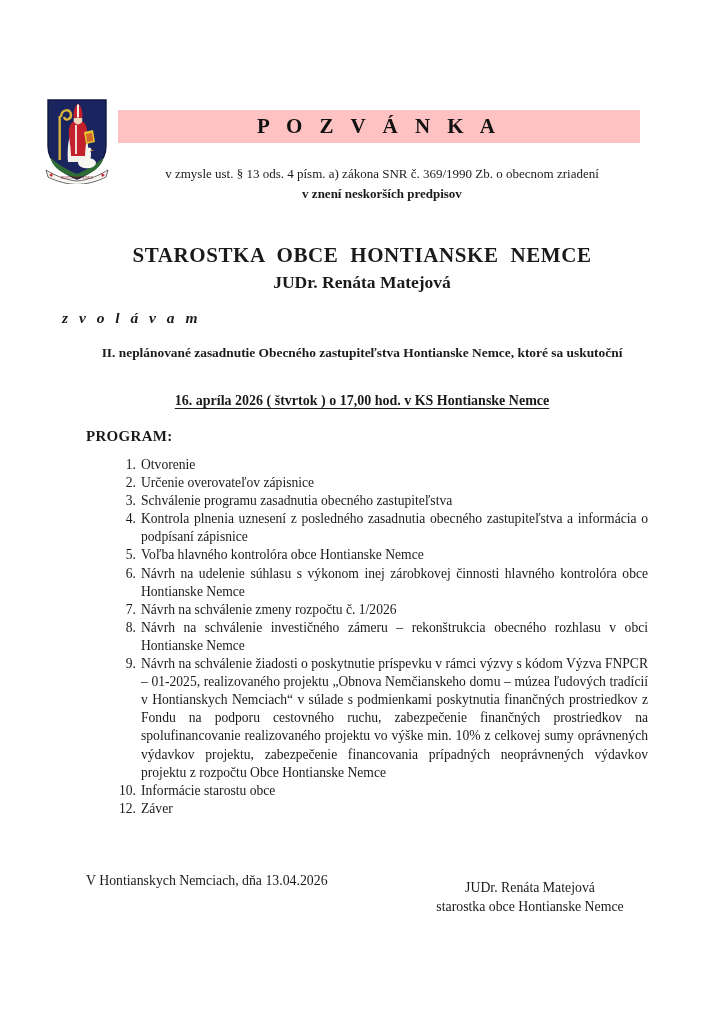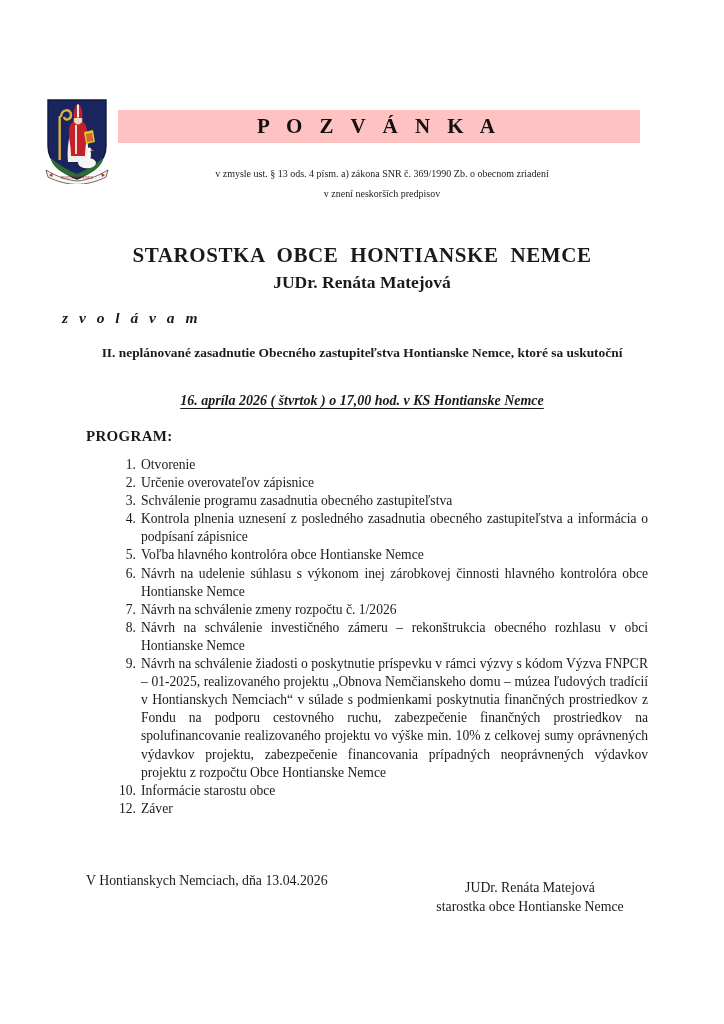--- a/index.html
+++ b/index.html
@@ -64,25 +64,25 @@
     letter-spacing: 6px;
     color: #111111;
   }
 
   .law-ref {
     position: absolute;
     left: 118px;
     top: 164px;
     width: 528px;
     text-align: center;
-    font-size: 10px;
+    font-size: 13px;
     line-height: 20px;
   }
   .law-ref .l1 { display: block; white-space: nowrap; }
-  .law-ref .l2 { display: block; }
+  .law-ref .l2 { display: block; font-weight: bold; }
 
   
   .mayor-block {
     position: absolute;
     left: 62px;
     top: 243px;
     width: 600px;
     text-align: center;
   }
   .mayor-office {
@@ -122,21 +122,20 @@
   }
   .session .sline1 { display: block; }
   .session .sline2 { display: block; }
 
   .datetime {
     position: absolute;
     left: 88px;
     top: 391px;
     width: 548px;
     text-align: center;
-    font-style: italic;
   }
   .datetime span {
     font-weight: bold;
     font-size: 14px;
     text-decoration: underline;
     text-underline-offset: 2.5px;
   }
 
   
   .program-label {

